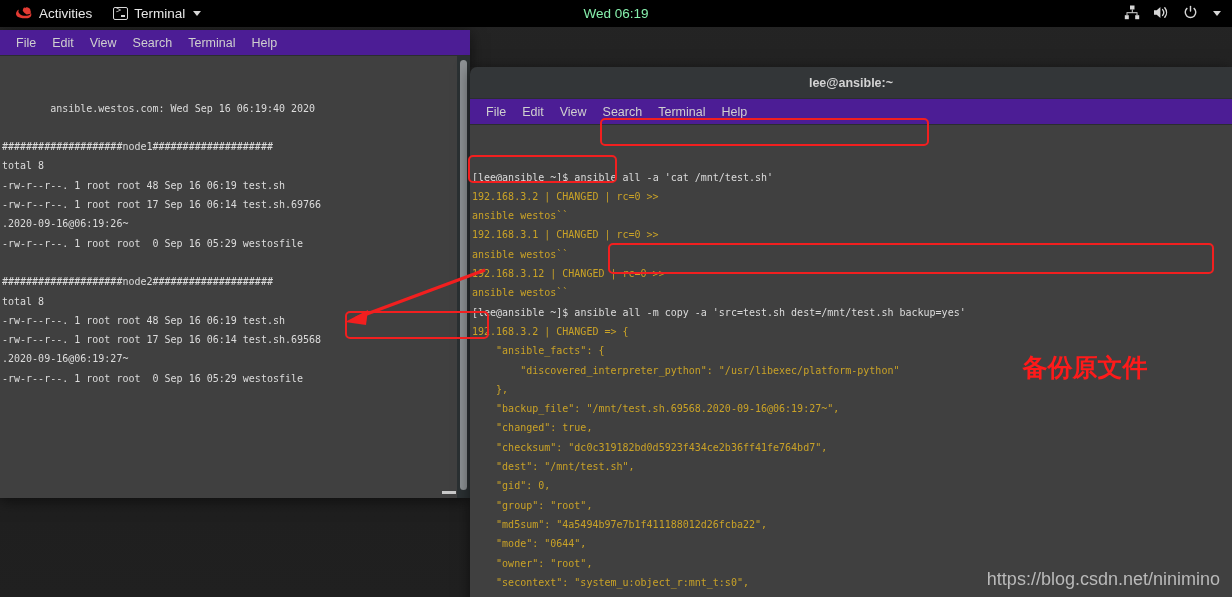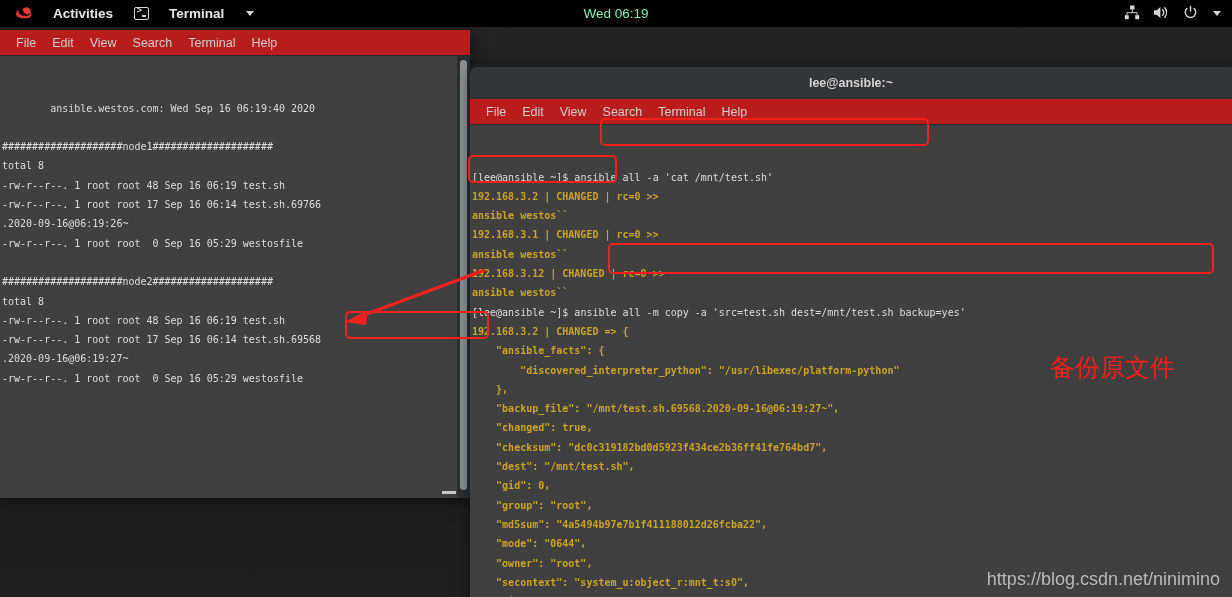--- a/index.html
+++ b/index.html
@@ -24,21 +24,21 @@
   #topbar {
     position: absolute; top: 0; left: 0;
     width: 1232px; height: 27px;
     background: #000;
     color: #e6e6e6;
     font-size: 13.5px;
     display: flex; align-items: center;
     z-index: 50;
   }
   .tb-left { display: flex; align-items: center; gap: 7px; padding-left: 9px; }
-  .tb-item { display: flex; align-items: center; gap: 20px; padding: 2px 7px; border-radius: 3px; cursor: default; font-weight: bold; }
+  .tb-item { display: flex; align-items: center; gap: 6px; padding: 2px 7px; border-radius: 3px; cursor: default; }
   .redhat-logo { width: 17px; height: 14px; position: relative; display:inline-block;}
   .redhat-logo svg { display:block; }
   .term-icon {
     width: 15px; height: 13px;
     border: 1.6px solid #d6d6d6; border-radius: 2px;
     position: relative; box-sizing: border-box;
   }
   .term-icon::before {
     content: ">"; position: absolute; left: 1.5px; top: -2.5px;
     font-size: 9px; color: #d6d6d6; font-family: "Liberation Mono", monospace;
@@ -73,39 +73,39 @@
     position: absolute; left: 0; right: 0; text-align: center;
     font-size: 12.5px; color: #d3d3d3; font-weight: bold;
     pointer-events: none;
   }
   .win-close {
     position: absolute; right: 9px; top: 50%; transform: translateY(-50%);
     width: 16px; height: 16px; color: #cfcfcf; font-size: 15px;
     line-height: 16px; text-align: center; cursor: default;
   }
   .menubar {
-    height: 25px; background: #b91c1c;
+    height: 25px; background: #4c1d95;
     display: flex; align-items: center; gap: 0;
     padding-left: 8px; border-bottom: 1px solid #2b2e30;
   }
   .menubar .mi {
     font-size: 12.5px; color: #cfcfcf; padding: 2px 8px; cursor: default;
   }
   .term-body {
     background: #404040;
     font-family: "DejaVu Sans Mono", "Liberation Mono", monospace;
     font-size: 10px;
     line-height: 19.3px;
     color: #dcdcdc;
     overflow: hidden;
     position: relative;
     white-space: pre;
   }
   .term-inner { padding: 4px 0 0 2px; }
-  .yel { color: #c9a227; font-weight: bold; }
+  .yel { color: #c9a227; }
   .whi { color: #dcdcdc; }
 
   
   .vscroll {
     position: absolute; top: 0; bottom: 0; right: 0;
     width: 13px; background: #2b3133;
   }
   .vscroll .thumb {
     position: absolute; left: 3px; width: 7px;
     background: #8d9295; border-radius: 4px;
@@ -129,21 +129,21 @@
   #win-right .term-body { height: 479px; width: 762px; }
 
   
   .redbox {
     position: absolute; border: 2.2px solid #f21f1f;
     border-radius: 5px; pointer-events: none; z-index: 30;
   }
   .cn-note {
     position: absolute; color: #ff1a1a; z-index: 30;
     font-family: "DejaVu Sans", sans-serif; font-size: 25px;
-    line-height: 31px; text-align: right; font-weight: normal;
+    line-height: 31px; text-align: center; font-weight: bold;
     pointer-events: none;
   }
   #arrow-svg { position: absolute; left: 0; top: 0; width: 1232px; height: 597px; z-index: 29; pointer-events: none; }
 
   
   #watermark {
     position: absolute; right: 12px; bottom: 7px;
     color: #b9b9b9; font-size: 18px; z-index: 40;
     font-family: "Liberation Sans", sans-serif;
   }

